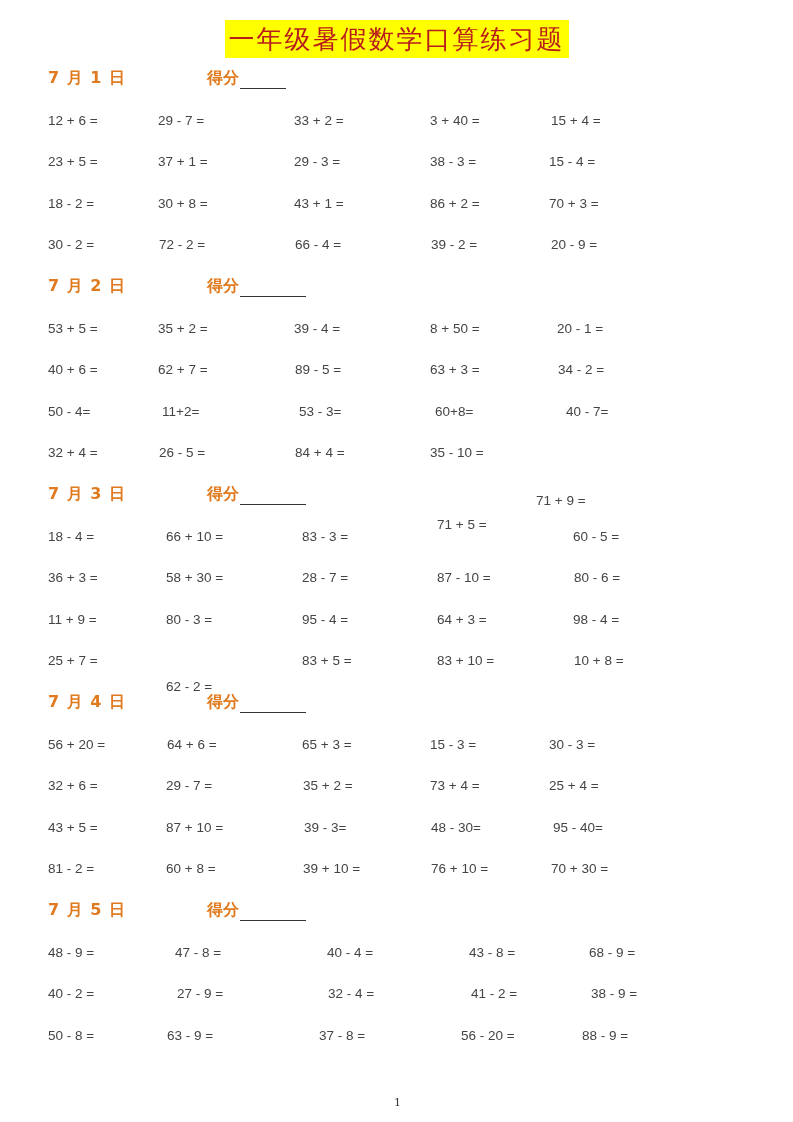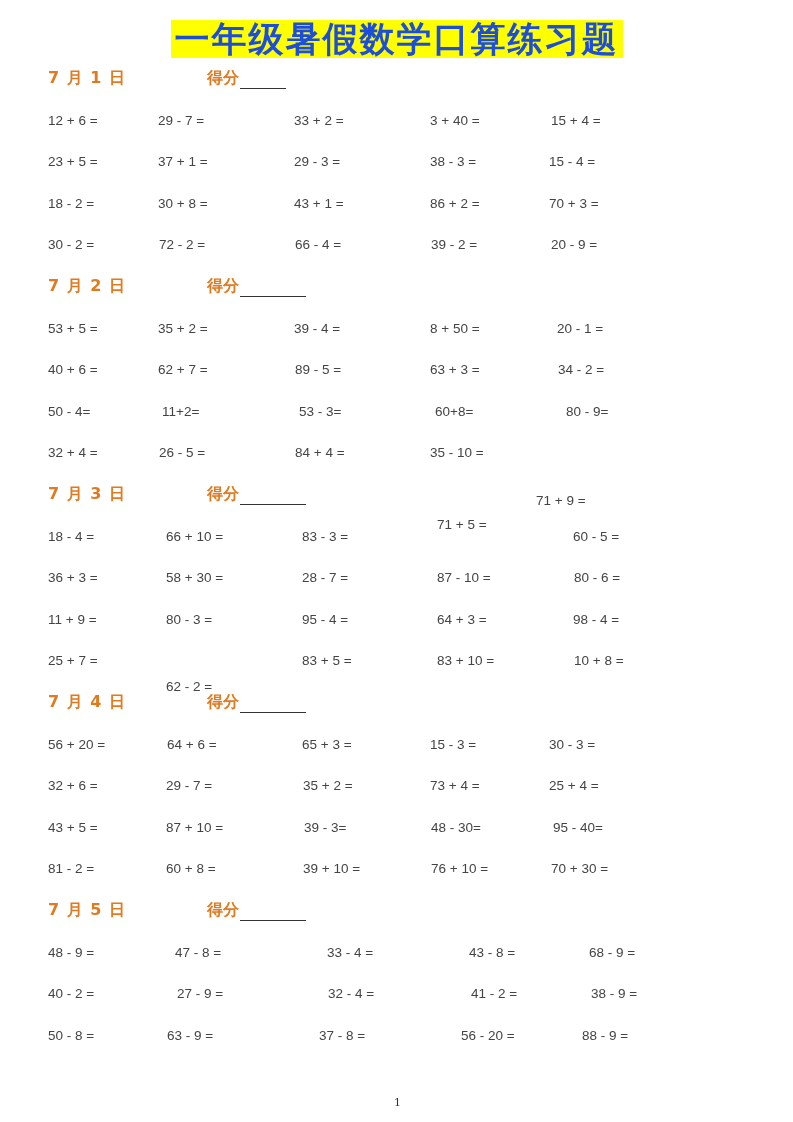--- a/index.html
+++ b/index.html
@@ -1,20 +1,20 @@
 <!DOCTYPE html>
 <html><head>
 <meta charset="utf-8">
 <style>
   html, body { margin: 0; padding: 0; background: #ffffff; }
   body { width: 793px; height: 1122px; position: relative; overflow: hidden;
          font-family: "DejaVu Sans", sans-serif; color: #333333; }
   .title-wrap { position: absolute; left: 0; top: 20px; width: 793px; text-align: center; }
-  .title { display: inline-block; background: #ffff00; color: #1d4ed8;
-           font-family: "DejaVu Serif", serif; font-weight: bold; font-size: 35px;
+  .title { display: inline-block; background: #ffff00; color: #b91c1c;
+           font-family: "DejaVu Serif", serif; font-weight: normal; font-size: 26px;
            letter-spacing: 2px; padding: 2px 4px; line-height: 34px; }
   .section-head { position: absolute; left: 48px; height: 24px; width: 400px; }
   .date { position: absolute; left: 0; top: 0; color: #e07a1f; font-weight: bold; font-size: 16px;
           font-family: "DejaVu Sans", sans-serif; letter-spacing: 1px; }
   .score { position: absolute; left: 159px; top: 0; color: #e07a1f; font-weight: bold; font-size: 16px;
            font-family: "DejaVu Sans", sans-serif; }
   .score-line { display: inline-block; border-bottom: 1px solid #333; height: 18px; vertical-align: bottom; margin-left: 1px; }
   .problem { position: absolute; font-family: "Liberation Sans", sans-serif; font-size: 13.5px;
              color: #444444; white-space: pre; }
   .page-num { position: absolute; left: 394px; top: 1096px; font-family: "DejaVu Serif", serif;
@@ -63,21 +63,21 @@
     <div class="problem" style="top: 321px; left: 557px;">20 - 1 =</div>
     <div class="problem" style="top: 362px; left: 48px;">40 + 6 =</div>
     <div class="problem" style="top: 362px; left: 158px;">62 + 7 =</div>
     <div class="problem" style="top: 362px; left: 295px;">89 - 5 =</div>
     <div class="problem" style="top: 362px; left: 430px;">63 + 3 =</div>
     <div class="problem" style="top: 362px; left: 558px;">34 - 2 =</div>
     <div class="problem" style="top: 404px; left: 48px;">50 - 4=</div>
     <div class="problem" style="top: 404px; left: 162px;">11+2=</div>
     <div class="problem" style="top: 404px; left: 299px;">53 - 3=</div>
     <div class="problem" style="top: 404px; left: 435px;">60+8=</div>
-    <div class="problem" style="top: 404px; left: 566px;">80 - 9=</div>
+    <div class="problem" style="top: 404px; left: 566px;">40 - 7=</div>
     <div class="problem" style="top: 445px; left: 48px;">32 + 4 =</div>
     <div class="problem" style="top: 445px; left: 159px;">26 - 5 =</div>
     <div class="problem" style="top: 445px; left: 295px;">84 + 4 =</div>
     <div class="problem" style="top: 445px; left: 430px;">35 - 10 =</div>
     <div class="problem" style="top: 445px; left: 536px; margin-top: 48px;">71 + 9 =</div>
     <div class="section-head" style="top: 484px;">
       <span class="date">7 月 3 日</span>
       <span class="score"><span>得分</span><span class="score-line" style="width: 66px;"></span></span>
     </div>
     <div class="problem" style="top: 529px; left: 48px;">18 - 4 =</div>
@@ -123,21 +123,21 @@
     <div class="problem" style="top: 861px; left: 166px;">60 + 8 =</div>
     <div class="problem" style="top: 861px; left: 303px;">39 + 10 =</div>
     <div class="problem" style="top: 861px; left: 431px;">76 + 10 =</div>
     <div class="problem" style="top: 861px; left: 551px;">70 + 30 =</div>
     <div class="section-head" style="top: 900px;">
       <span class="date">7 月 5 日</span>
       <span class="score"><span>得分</span><span class="score-line" style="width: 66px;"></span></span>
     </div>
     <div class="problem" style="top: 945px; left: 48px;">48 - 9 =</div>
     <div class="problem" style="top: 945px; left: 175px;">47 - 8 =</div>
-    <div class="problem" style="top: 945px; left: 327px;">33 - 4 =</div>
+    <div class="problem" style="top: 945px; left: 327px;">40 - 4 =</div>
     <div class="problem" style="top: 945px; left: 469px;">43 - 8 =</div>
     <div class="problem" style="top: 945px; left: 589px;">68 - 9 =</div>
     <div class="problem" style="top: 986px; left: 48px;">40 - 2 =</div>
     <div class="problem" style="top: 986px; left: 177px;">27 - 9 =</div>
     <div class="problem" style="top: 986px; left: 328px;">32 - 4 =</div>
     <div class="problem" style="top: 986px; left: 471px;">41 - 2 =</div>
     <div class="problem" style="top: 986px; left: 591px;">38 - 9 =</div>
     <div class="problem" style="top: 1028px; left: 48px;">50 - 8 =</div>
     <div class="problem" style="top: 1028px; left: 167px;">63 - 9 =</div>
     <div class="problem" style="top: 1028px; left: 319px;">37 - 8 =</div>

